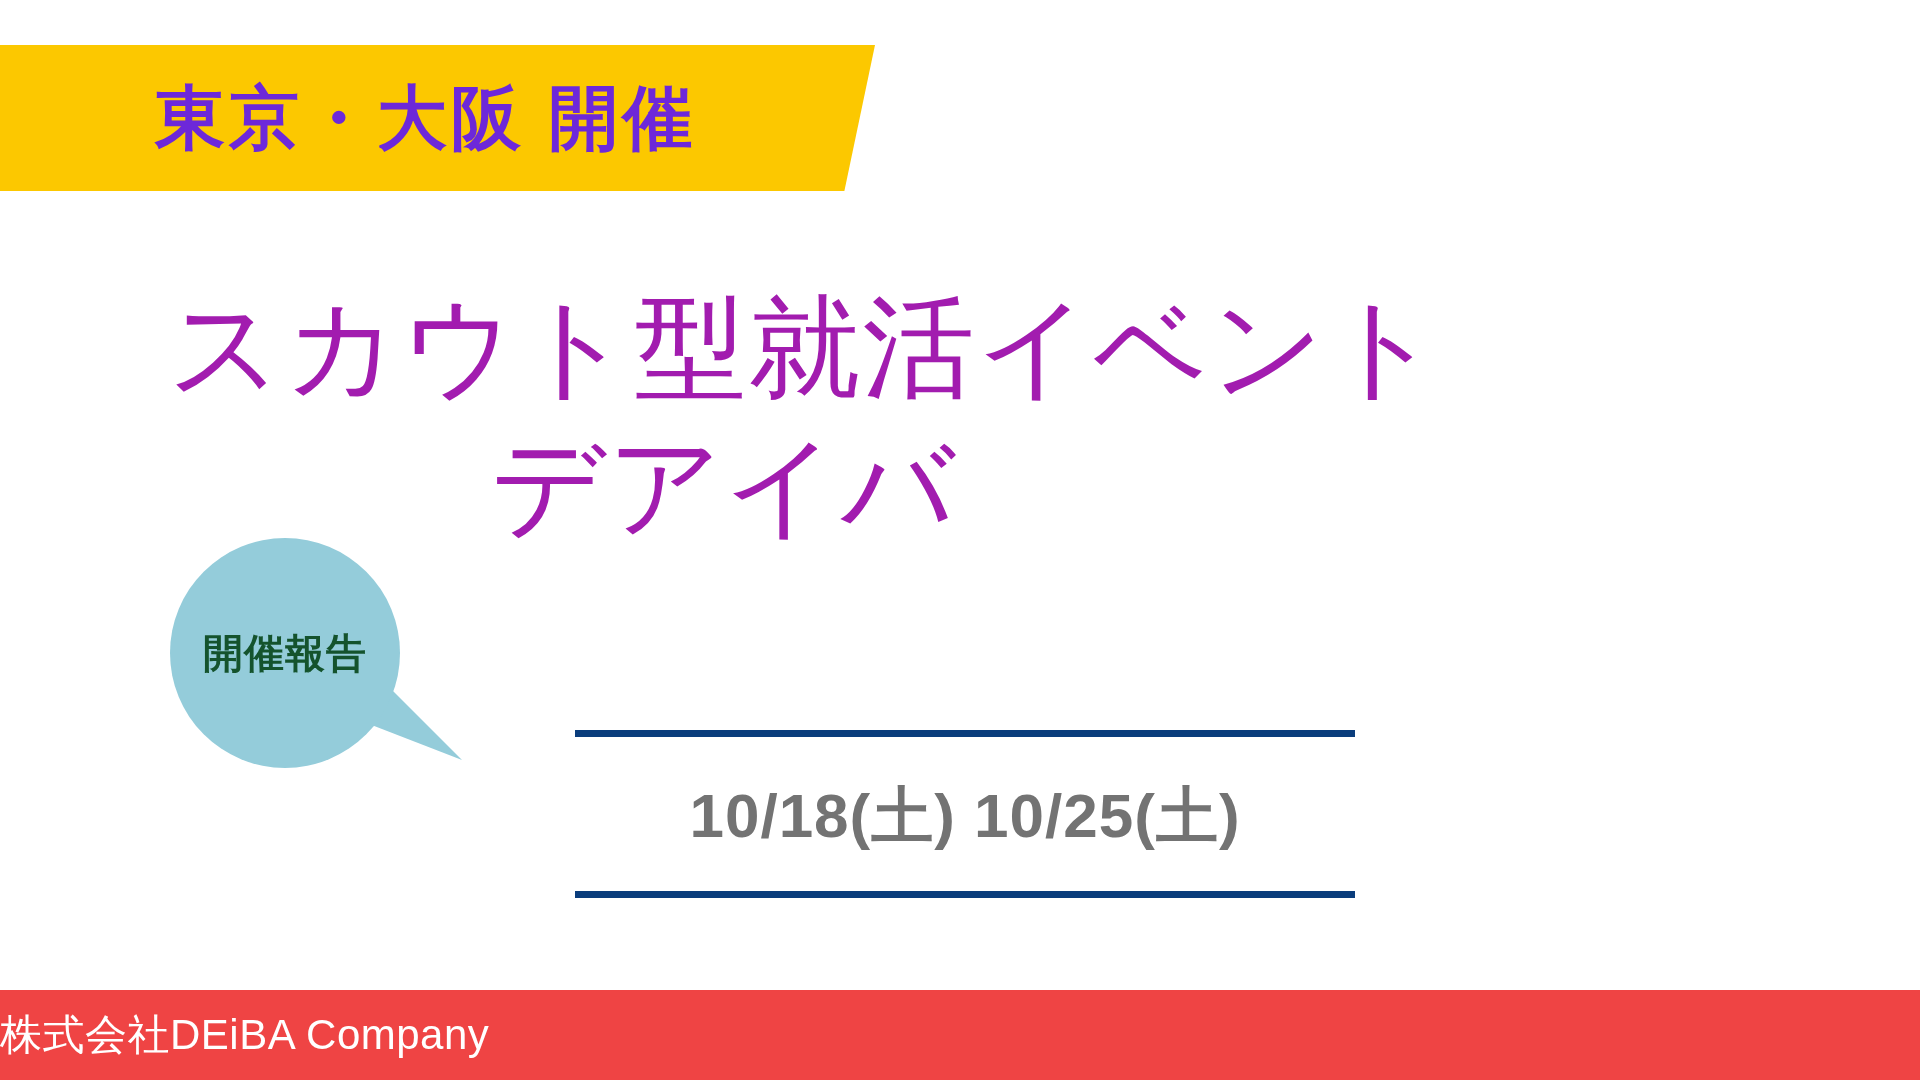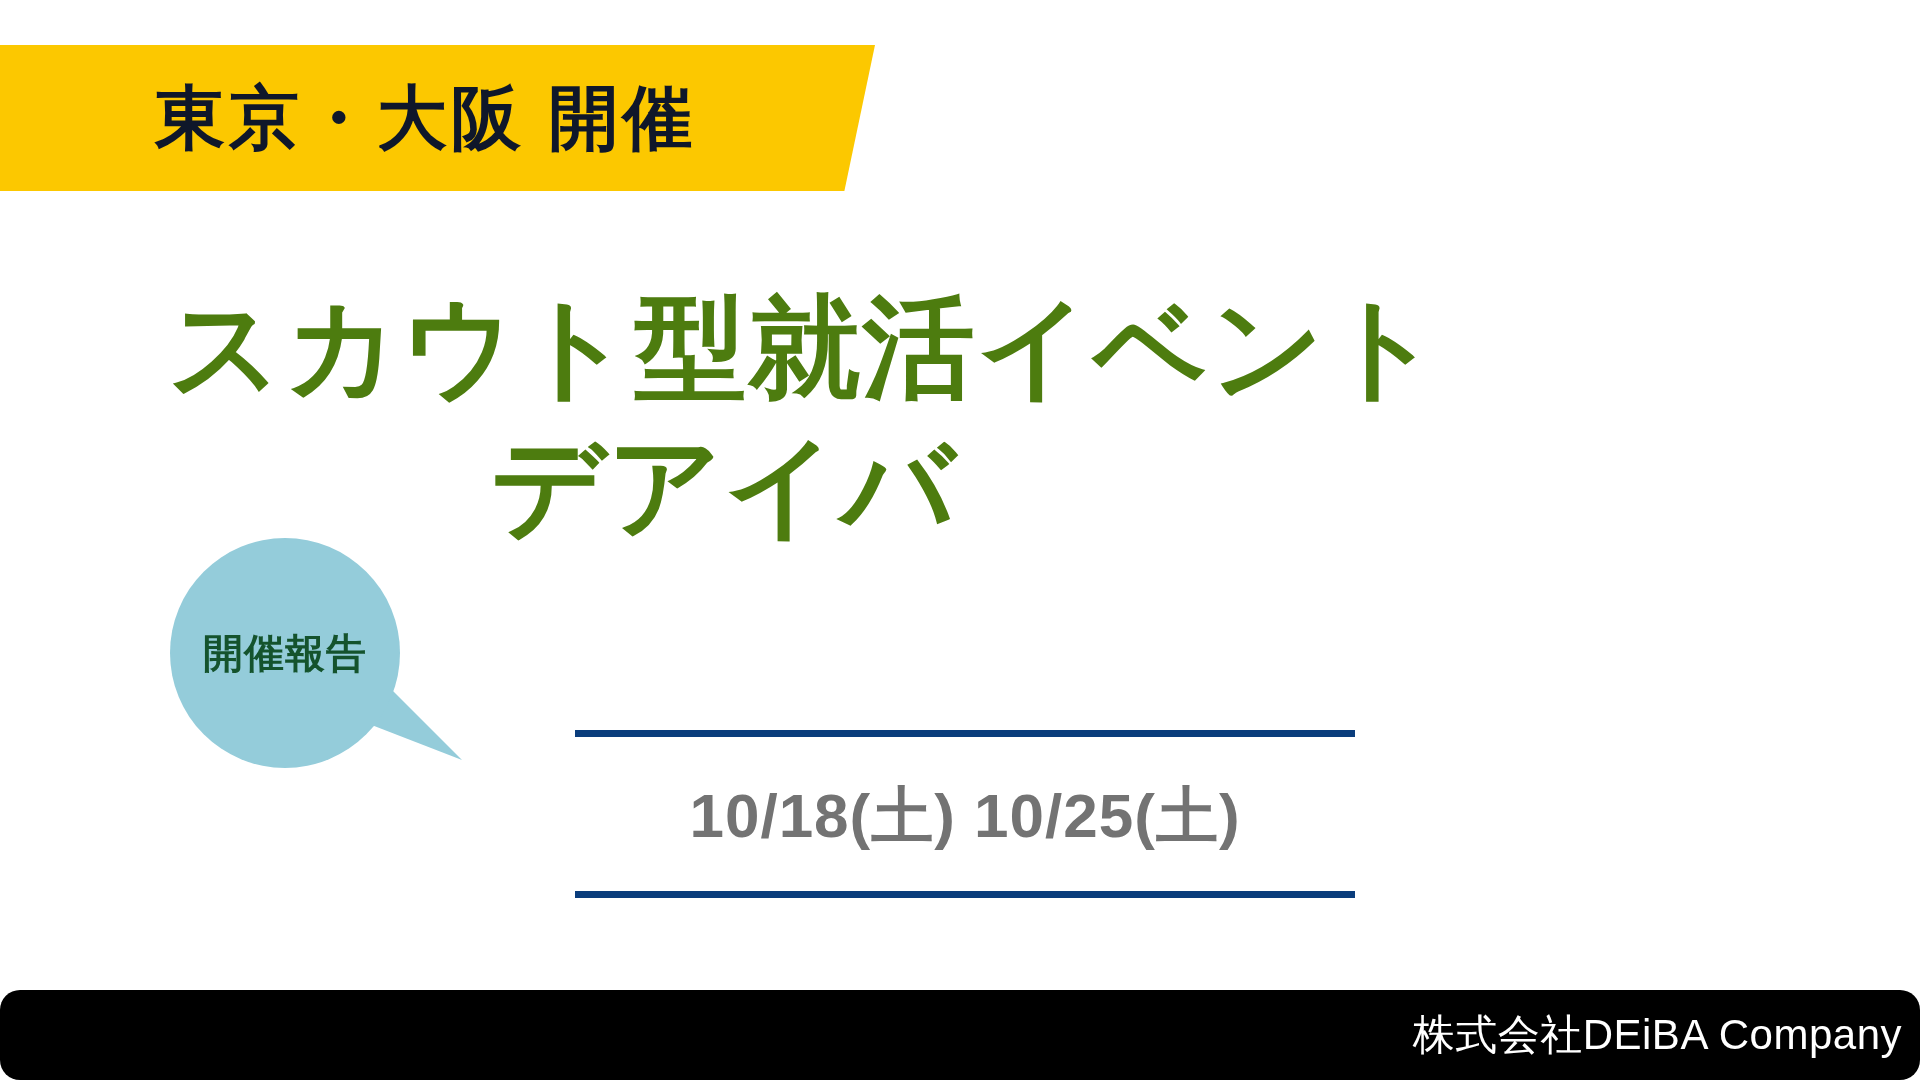--- a/index.html
+++ b/index.html
@@ -25,37 +25,37 @@
     top: 45px;
     width: 875px;
     height: 146px;
     background: #FCC800;
     -webkit-clip-path: polygon(0 0, 100% 0, 96.5% 100%, 0 100%);
     clip-path: polygon(0 0, 100% 0, 96.5% 100%, 0 100%);
     display: flex;
     align-items: center;
   }
   .ribbon-text {
-    color: #0f172a;
+    color: #6d28d9;
     font-size: 70px;
     font-weight: 700;
     letter-spacing: 4px;
     margin-left: 155px;
     line-height: 1;
     white-space: nowrap;
   }
 
   
   .headline {
     position: absolute;
     left: 0;
     top: 285px;
     width: 1564px;
-    color: #4d7c0f;
-    font-weight: 700;
+    color: #a21caf;
+    font-weight: 400;
     line-height: 1.12;
     letter-spacing: 2px;
   }
   .headline-line1 {
     font-size: 112px;
     padding-left: 168px;
     white-space: nowrap;
   }
   .headline-line2 {
     font-size: 112px;
@@ -128,25 +128,24 @@
     white-space: nowrap;
   }
 
   
   .footer {
     position: absolute;
     left: 0;
     bottom: 0;
     width: 1920px;
     height: 90px;
-    background: #000000;
+    background: #ef4444;
     display: flex;
     align-items: center;
-    justify-content: flex-end;
-    border-radius: 20px;
+    justify-content: flex-start;
   }
   .footer-text {
     color: #ffffff;
     font-size: 42px;
     font-weight: 400;
     letter-spacing: 0.5px;
     margin-right: 18px;
     white-space: nowrap;
   }
 </style>

